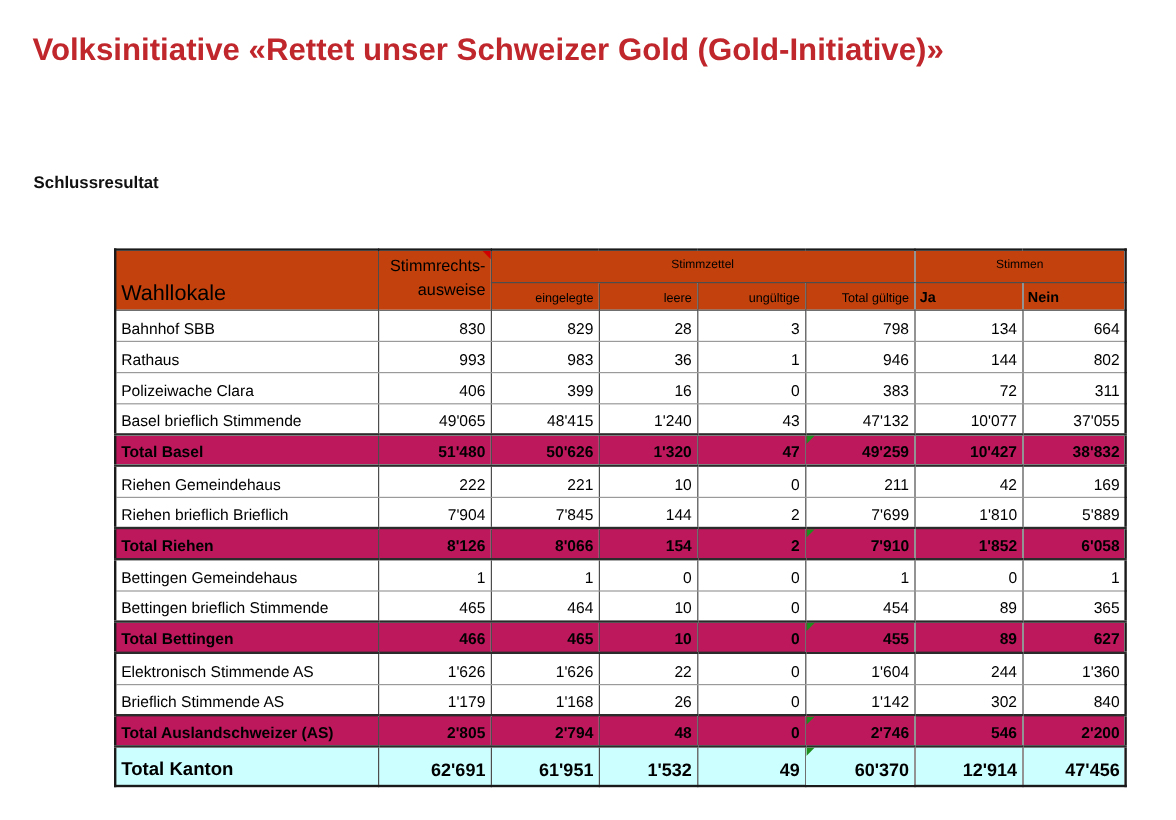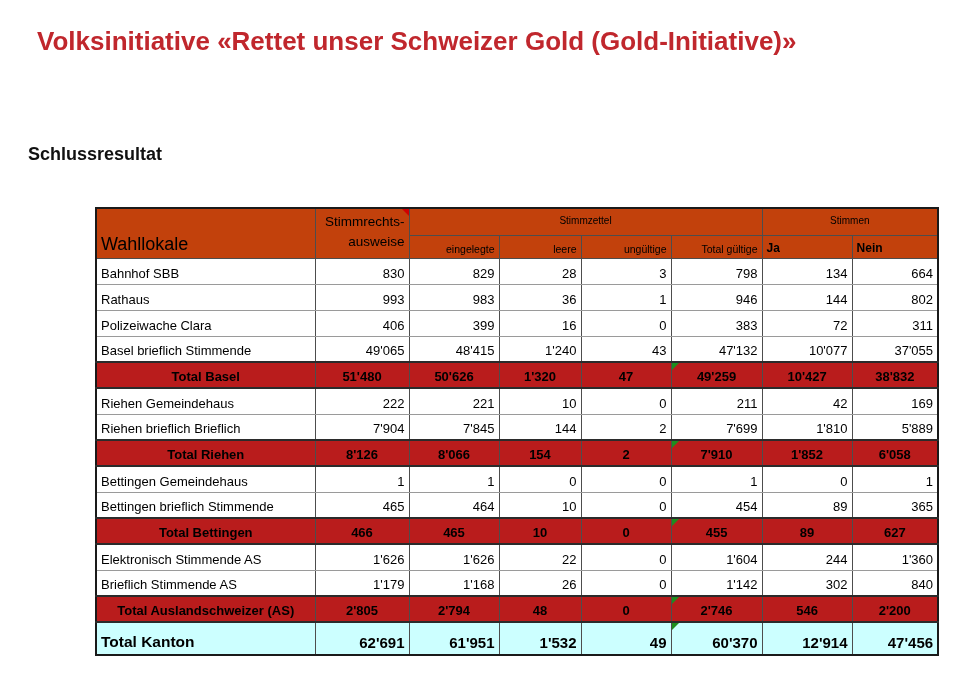--- a/index.html
+++ b/index.html
@@ -1,26 +1,26 @@
 <!DOCTYPE html>
 <html><head>
 <meta charset="utf-8">
 <style>
   html,body{margin:0;padding:0;}
   body{
     width:980px;height:683px;background:#ffffff;position:relative;
     font-family:"Liberation Sans","DejaVu Sans",sans-serif;color:#000;
   }
   .page-title{
-    position:absolute;left:37px;top:26px;width:920px;
+    position:absolute;left:27px;top:26px;width:920px;
     font-size:26px;font-weight:bold;color:#c0272d;letter-spacing:0;
   }
   .section-heading{
     position:absolute;left:28px;top:144px;
-    font-size:18px;font-weight:bold;color:#111;
+    font-size:14px;font-weight:bold;color:#111;
   }
   table.results{
     position:absolute;left:95px;top:207px;
     border-collapse:collapse;table-layout:fixed;width:842px;
     border:2px solid #1a1a1a;
     font-size:13px;
   }
   col.c0{width:219px;} col.c1{width:94px;} col.c2{width:90px;}
   col.c3{width:82px;}  col.c4{width:90px;} col.c5{width:91px;}
   col.c6{width:90px;}  col.c7{width:86px;}
@@ -34,22 +34,22 @@
   tr.hrow1{height:27px;} tr.hrow2{height:23px;}
   tbody tr{height:26px;}
   th.wahllokale{text-align:left;font-weight:normal;font-size:18px;vertical-align:bottom;}
   th.ausweise{text-align:right;vertical-align:middle;font-size:13.5px;line-height:1.5;position:relative;}
   th.group{text-align:center;font-size:10px;vertical-align:middle;}
   th.sub{text-align:right;font-size:10.5px;vertical-align:bottom;}
   th.sub-bold{text-align:left;font-size:12px;font-weight:bold;vertical-align:bottom;}
   td.lbl{text-align:left;}
   td.num{text-align:right;}
   tr.row-total td{
-    background:#b91c1c;font-weight:bold;
-    border-top:2px solid #2b2b2b;border-bottom:2px solid #2b2b2b;text-align:center;
+    background:#be185d;font-weight:bold;
+    border-top:2px solid #2b2b2b;border-bottom:2px solid #2b2b2b;
   }
   tr.row-grand{height:33px;}
   tr.row-grand td{
     background:#ccffff;font-weight:bold;font-size:15px;
     border-top:2px solid #1a1a1a;
   }
   tr.row-grand td.lbl{font-size:15.5px;}
   td.mark-green{position:relative;}
   td.mark-green::before{
     content:"";position:absolute;top:0;left:0;width:0;height:0;

